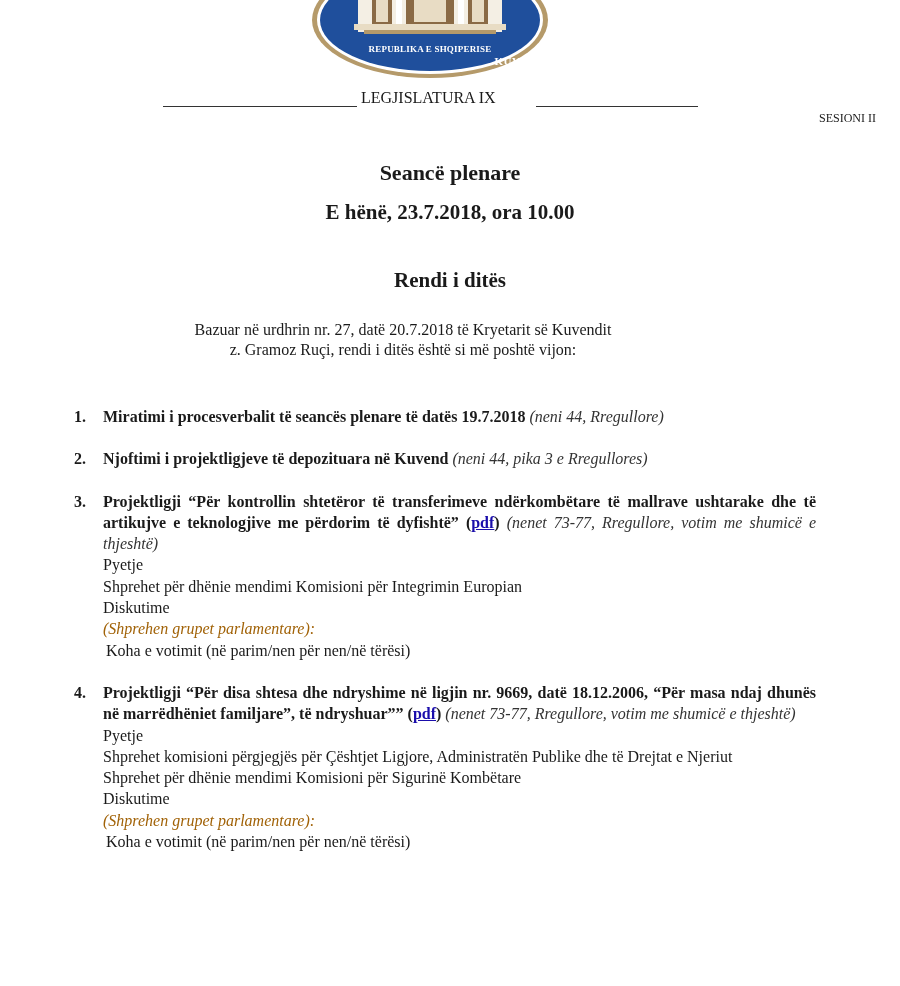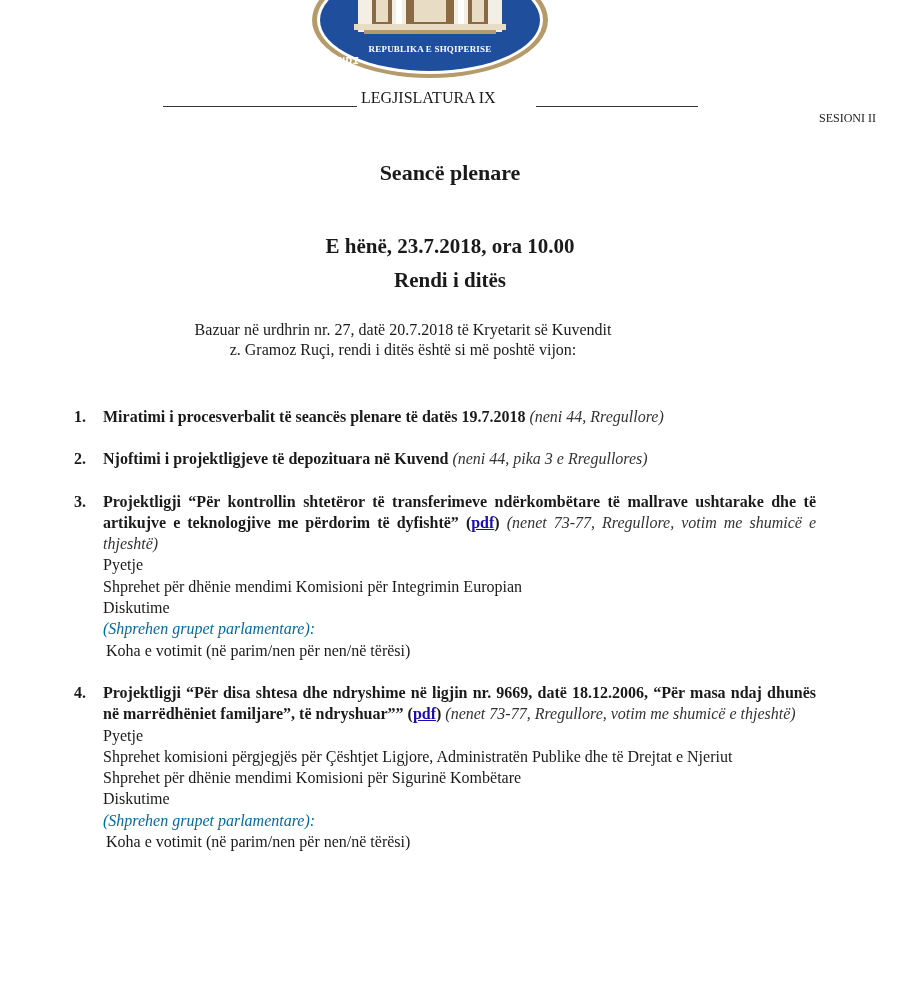--- a/index.html
+++ b/index.html
@@ -30,26 +30,25 @@
       text-align: center;
       font-size: 9px;
       font-weight: bold;
       color: #ffffff;
       letter-spacing: 0.2px;
     }
     .logo-text-2 {
       position: absolute;
       left: 0; right: 0;
       top: 95px;
-      text-align: left;
+      text-align: right;
       font-size: 11px;
       font-weight: bold;
       color: #ffffff;
       letter-spacing: 0.5px;
-      font-family: Liberation Mono, monospace;
     }
     .legislatura-row {
       position: absolute;
       top: 88px;
       left: 163px;
       width: 540px;
       height: 22px;
       font-size: 16px;
     }
     .rule-left {
@@ -83,21 +82,21 @@
     .sesioni span { display: inline-block; margin-left: 0; }
     .center-heading {
       position: absolute;
       left: 0;
       width: 900px;
       text-align: center;
       font-weight: bold;
       font-size: 21px;
     }
     .title { top: 160px; font-size: 22px; }
-    .date { top: 234px; }
+    .date { top: 200px; }
     .agenda { top: 268px; }
     .intro {
       position: absolute;
       top: 320px;
       left: 0;
       width: 806px;
       text-align: center;
       font-size: 16px;
       line-height: 20px;
     }
@@ -122,21 +121,21 @@
     .item-title { font-weight: bold; }
     .item-note { font-style: italic; color: #333; }
     .justify { text-align: justify; }
     .pdf-link {
       color: #1a0dab;
       text-decoration: underline;
       font-weight: bold;
       cursor: pointer;
     }
     .sub { display: block; }
-    .sub.italic { font-style: italic; color: #0369a1; }
+    .sub.italic { font-style: italic; color: #a16207; }
     .sub.indent { padding-left: 3px; }
     .item1 { margin-bottom: 21px; }
     .item2 { margin-bottom: 21px; }
     .item3 { margin-bottom: 21px; }
   </style>
 </head>
 <body>
 
 <div class="logo">
   <svg width="240" height="120" viewBox="0 0 240 120">

